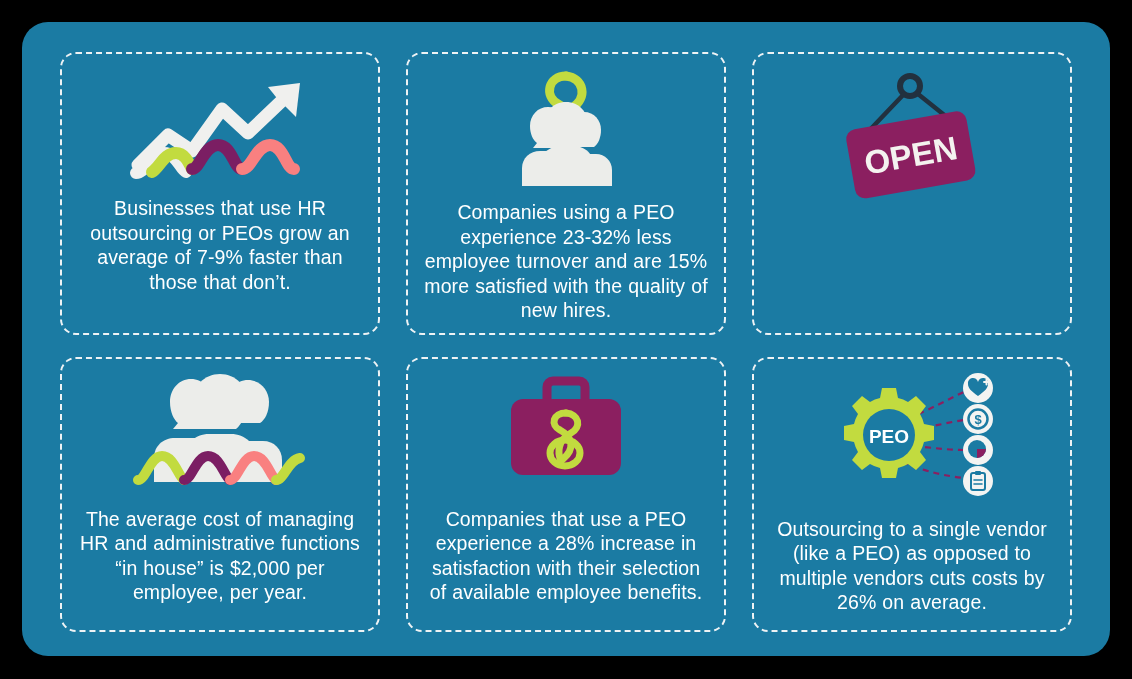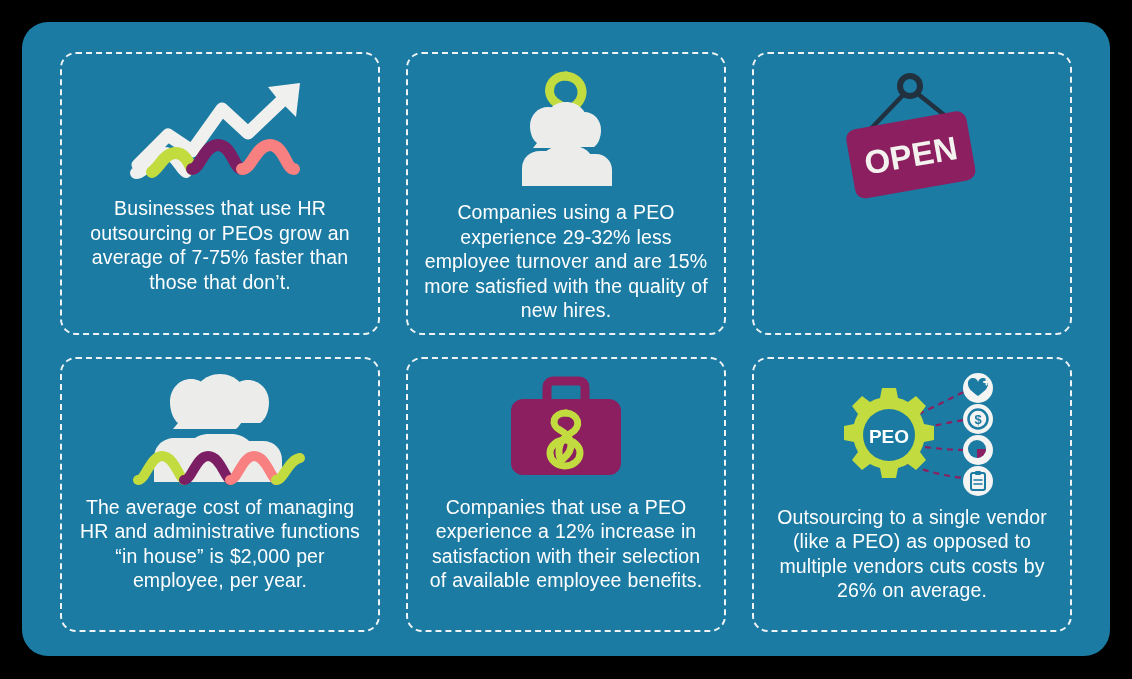--- a/index.html
+++ b/index.html
@@ -55,21 +55,21 @@
   .card-text {
     color: #ffffff;
     font-size: 19.5px;
     line-height: 24.5px;
     text-align: center;
     letter-spacing: 0.1px;
     width: 100%;
     word-spacing: 0.5px;
   }
   .row1 .card-text { margin-top: 6px; }
-  .row2 .card-text { margin-top: 6px; }
+  .row2 .card-text { margin-top: 18px; }
   .card.c1 .icon-wrap { height: 124px; }
   .card.c2 .icon-wrap { height: 128px; }
   .card.c3 .icon-wrap { height: 140px; }
   .card.c4 .icon-wrap { height: 118px; }
   .card.c5 .icon-wrap { height: 118px; }
   .card.c6 .icon-wrap { height: 128px; }
   svg { display: block; overflow: visible; }
 </style>
 </head>
 <body>
@@ -81,39 +81,39 @@
       <div class="icon-wrap">
         <svg width="180" height="110" viewBox="0 0 180 110">
           <polyline points="8,92 38,62 62,78 92,36 118,60 160,20" fill="none" stroke="#f0f0ee" stroke-width="13" stroke-linecap="round" stroke-linejoin="round"></polyline>
           <polygon points="138,14 170,10 166,44 156,34 146,24" fill="#f0f0ee"></polygon>
           <path d="M6,100 C16,100 22,80 34,80 C46,80 50,96 56,99" fill="none" stroke="#f0f0ee" stroke-width="12" stroke-linecap="round"></path>
           <path d="M22,99 C30,94 34,80 46,80 C54,80 58,88 62,96" fill="none" stroke="#c2db3f" stroke-width="12" stroke-linecap="round"></path>
           <path d="M62,96 C70,96 74,72 88,72 C102,72 104,96 112,96" fill="none" stroke="#7b1e63" stroke-width="12" stroke-linecap="round"></path>
           <path d="M112,96 C122,96 126,72 140,72 C154,72 156,96 164,96" fill="none" stroke="#f98080" stroke-width="12" stroke-linecap="round"></path>
         </svg>
       </div>
-      <div class="card-text">Businesses that use HR outsourcing or PEOs grow an average of 7-75% faster than those that don’t.</div>
+      <div class="card-text">Businesses that use HR outsourcing or PEOs grow an average of 7-9% faster than those that don’t.</div>
     </div>
 
     <div class="card c2 row1">
       <div class="icon-wrap">
         <svg width="140" height="124" viewBox="0 0 140 124">
           <path d="M70 8 C52 8 48 28 62 36 C80 46 84 62 66 76" fill="none" stroke="#c2db3f" stroke-width="9" stroke-linecap="round"></path>
           <path d="M70 8 C88 10 92 30 76 40 C58 52 56 68 62 82" fill="none" stroke="#c2db3f" stroke-width="9" stroke-linecap="round"></path>
           <g fill="#ecedea">
             <path d="M34 58 c0-11 8-19 18-19 s18 8 18 19 c0 8-3 14-6 17 l4 5 h-31 l4-5 c-4-3-7-9-7-17z"></path>
             <path d="M26 118 v-18 c0-10 8-17 18-17 h16 c10 0 18 7 18 17 v18z"></path>
             <path d="M88 44 c10 0 17 8 17 18 c0 8-3 14-7 17 h-20 c-4-3-7-9-7-17 c0-10 7-18 17-18z"></path>
             <path d="M74 118 v-16 c0-9 7-16 16-16 h10 c9 0 16 7 16 16 v16z"></path>
             <path d="M70 34 c13 0 22 10 22 23 c0 10-4 18-9 22 h-26 c-5-4-9-12-9-22 c0-13 9-23 22-23z"></path>
             <path d="M44 118 v-20 c0-12 9-20 21-20 h12 c12 0 21 8 21 20 v20z"></path>
           </g>
         </svg>
       </div>
-      <div class="card-text">Companies using a PEO experience 29-32% less employee turnover and are 15% more satisfied with the quality of new hires.</div>
+      <div class="card-text">Companies using a PEO experience 23-32% less employee turnover and are 15% more satisfied with the quality of new hires.</div>
     </div>
 
     <div class="card c3 row1">
       <div class="icon-wrap">
         <svg width="160" height="132" viewBox="0 0 160 132">
           <circle cx="78" cy="16" r="10" fill="none" stroke="#22313f" stroke-width="6"></circle>
           <line x1="72" y1="24" x2="32" y2="66" stroke="#22313f" stroke-width="4.5" stroke-linecap="round"></line>
           <line x1="86" y1="24" x2="126" y2="56" stroke="#22313f" stroke-width="4.5" stroke-linecap="round"></line>
           <g transform="rotate(-10 78 86)">
             <rect x="18" y="50" width="122" height="70" rx="10" fill="#8b1f60"></rect>
@@ -146,21 +146,21 @@
     <div class="card c5 row2">
       <div class="icon-wrap">
         <svg width="126" height="106" viewBox="0 0 126 106">
           <rect x="44" y="4" width="38" height="24" rx="6" fill="none" stroke="#8b1f60" stroke-width="9"></rect>
           <rect x="8" y="22" width="110" height="76" rx="12" fill="#8b1f60"></rect>
           <path d="M63 36 C50 36 47 48 57 53 C70 60 72 72 60 82" fill="none" stroke="#c2db3f" stroke-width="7" stroke-linecap="round"></path>
           <path d="M63 36 C76 37 79 50 68 56 C55 63 54 75 58 84" fill="none" stroke="#c2db3f" stroke-width="7" stroke-linecap="round"></path>
           <ellipse cx="62" cy="76" rx="15" ry="13" fill="none" stroke="#c2db3f" stroke-width="7"></ellipse>
         </svg>
       </div>
-      <div class="card-text">Companies that use a PEO experience a 12% increase in satisfaction with their selection of available employee benefits.</div>
+      <div class="card-text">Companies that use a PEO experience a 28% increase in satisfaction with their selection of available employee benefits.</div>
     </div>
 
     <div class="card c6 row2">
       <div class="icon-wrap">
         <svg width="180" height="122" viewBox="0 0 180 122">
           <g stroke="#8b1f60" stroke-width="2.2" stroke-dasharray="6 5" fill="none">
             <path d="M86 44 C108 36 124 26 142 18"></path>
             <path d="M92 56 C112 52 128 48 142 46"></path>
             <path d="M92 72 C112 74 128 76 142 76"></path>
             <path d="M80 88 C104 98 124 102 142 104"></path>

